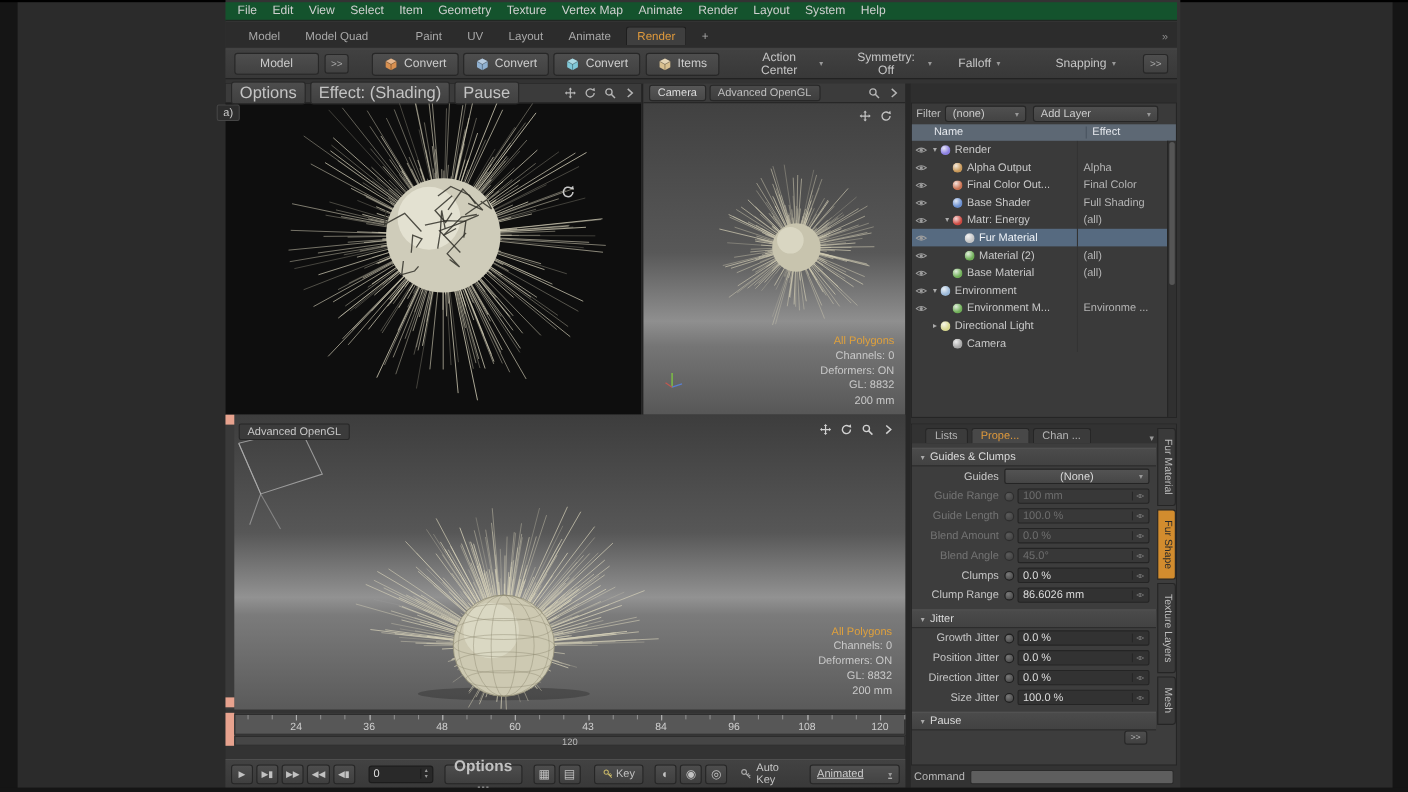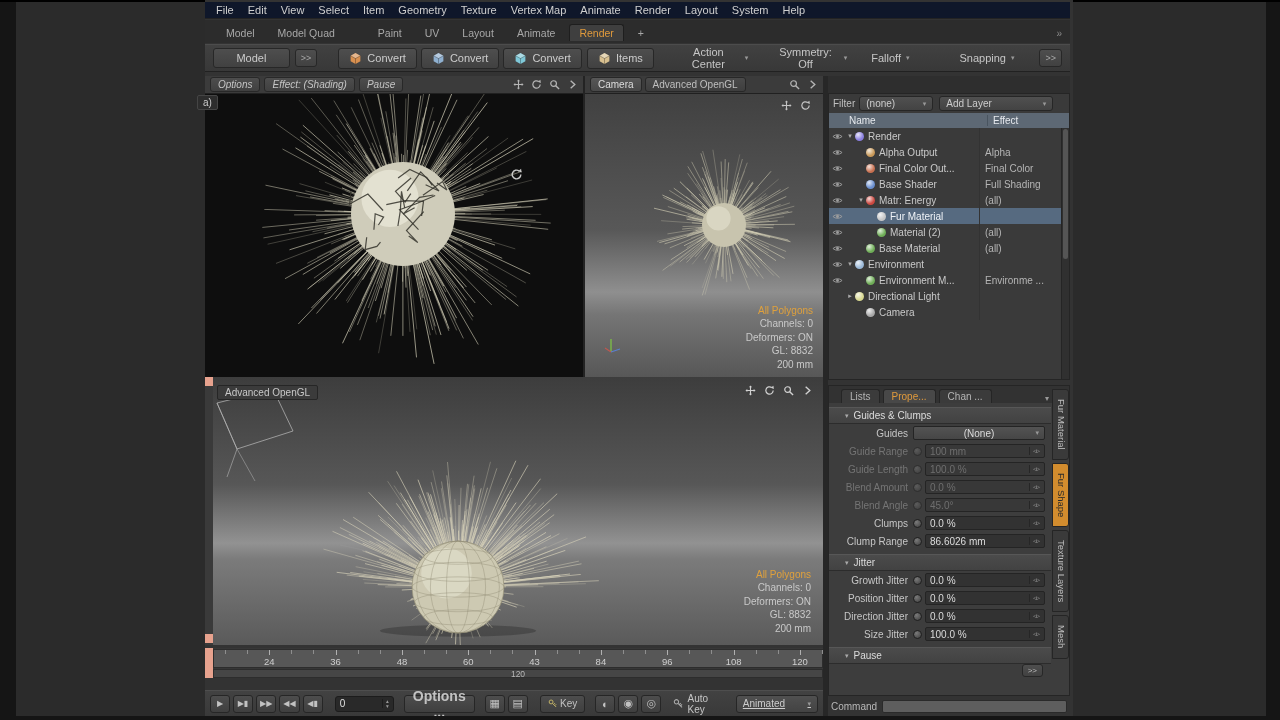--- a/index.html
+++ b/index.html
@@ -10,21 +10,21 @@
 
   
   #desk-left{position:absolute;left:0;top:0;width:16px;height:720px;background:#151515;}
   #desk-right{position:absolute;left:1266px;top:0;width:14px;height:720px;background:#151515;}
   #desk-top{position:absolute;left:0;top:0;width:1280px;height:2px;background:#000;}
   #desk-bottom{position:absolute;left:0;top:716px;width:1280px;height:4px;background:#151515;}
 
   #app{position:absolute;left:205px;top:0;width:868px;height:720px;background:#333;}
 
   
-  #menubar{position:absolute;left:0;top:2px;width:865px;height:17px;background:#0f172a;
+  #menubar{position:absolute;left:0;top:2px;width:865px;height:17px;background:#14532d;
     border-bottom:1px solid #232323;display:flex;align-items:flex-end;font-size:11px;color:#cfcfcf;padding-left:4px;}
   .menu-item{padding:0 7px;line-height:16px;}
 
   
   #tabrow{position:absolute;left:0;top:20px;width:865px;height:23px;background:#2c2c2c;
     display:flex;align-items:flex-end;font-size:10.5px;color:#a8a8a8;padding:0 8px 2px 12px;}
   .ltab{padding:2px 9px;margin-right:5px;}
   .ltab.gap{margin-left:20px;}
   .ltab.active{background:#3f3f3f;color:#e09a3c;border:1px solid #1e1e1e;border-bottom:none;border-radius:3px 3px 0 0;}
   #tab-overflow{margin-left:auto;color:#8a8a8a;font-size:10px;padding-bottom:2px;}
@@ -40,21 +40,21 @@
   .tb-dd{background:none;border:none;color:#c6c6c6;font-size:11px;display:flex;align-items:center;gap:5px;
     padding:3px 6px;font-family:inherit;}
   .caret{font-size:7px;color:#999;}
   #convert-group{display:flex;gap:4px;margin-left:16px;}
   #tb-dropdowns{display:flex;align-items:center;margin-left:12px;gap:12px;}
   #toolbar-more{margin-left:14px;}
 
   
   .vp-header{height:18px;background:#3b3b3b;border-bottom:1px solid #202020;display:flex;align-items:center;gap:4px;padding:0 5px;}
   .vp-btn{background:linear-gradient(#4d4d4d,#404040);border:1px solid #282828;border-radius:3px;color:#c4c4c4;
-    font-size:10px;padding:1px 7px;font-family:inherit;font-style:italic;}
+    font-size:15px;padding:1px 7px;font-family:inherit;}
   .vp-tab{background:linear-gradient(#4a4a4a,#3e3e3e);border:1px solid #272727;border-radius:3px;color:#bfbfbf;
     font-size:10px;padding:1px 7px;font-family:inherit;}
   .vp-tab.active{background:linear-gradient(#575757,#484848);color:#ddd;}
   .vp-icons{margin-left:auto;display:flex;align-items:center;gap:7px;color:#b5b5b5;}
 
   #vp1{position:absolute;left:0;top:76px;width:378px;height:301px;background:#0e0e0e;}
   #vp1 .canvas{position:absolute;left:0;top:18px;}
   #rotate-cursor{position:absolute;left:305px;top:92px;color:#dadada;opacity:.9;}
 
   #vp2{position:absolute;left:378px;top:76px;width:240px;height:301px;background:#3a3a3a;border-left:2px solid #232323;}
@@ -100,21 +100,21 @@
 
   
   #props{position:absolute;left:623px;top:385px;width:242px;height:311px;background:#3d3d3d;border:1px solid #252525;font-size:10px;}
   #prop-tabs{height:17px;display:flex;align-items:flex-end;gap:3px;padding:2px 20px 0 12px;background:#323232;}
   .ptab{background:#3b3b3b;border:1px solid #252525;border-bottom:none;border-radius:3px 3px 0 0;color:#b5b5b5;
     font-size:10px;padding:1px 8px;font-family:inherit;}
   .ptab.active{background:#484848;color:#e09a3c;}
   #ptab-overflow{margin-left:auto;color:#999;font-size:8px;}
   #prop-content{position:absolute;left:0;top:17px;right:18px;bottom:0;overflow:hidden;}
   .sec-header{height:17px;background:linear-gradient(#4b4b4b,#424242);border-top:1px solid #575757;
-    border-bottom:1px solid #2c2c2c;display:flex;align-items:center;gap:5px;padding-left:16px;color:#dcdcdc;margin-top:4px;}
+    border-bottom:1px solid #2c2c2c;display:flex;align-items:center;gap:5px;padding-left:8px;color:#dcdcdc;margin-top:4px;}
   .sec-header .tri{width:auto;}
   .frow{height:18px;display:flex;align-items:center;padding:0 6px 0 0;}
   .flabel{width:84px;text-align:right;padding-right:5px;color:#c6c6c6;white-space:nowrap;flex:none;}
   .fdot{width:9px;height:9px;border-radius:50%;border:1px solid #1f1f1f;background:radial-gradient(circle at 35% 30%,#7a7a7a,#3d3d3d);
     margin-right:3px;flex:none;}
   .fbox{flex:1;height:14px;background:#323232;border:1px solid #242424;border-radius:2px;display:flex;
     align-items:center;padding:0 4px;color:#dcdcdc;gap:3px;min-width:0;}
   .fbox .val{flex:1;white-space:nowrap;overflow:hidden;}
   .mini{font-size:7px;color:#8f8f8f;border-left:1px solid #262626;padding-left:3px;flex:none;}
   .frow.disabled .flabel{color:#747474;}

